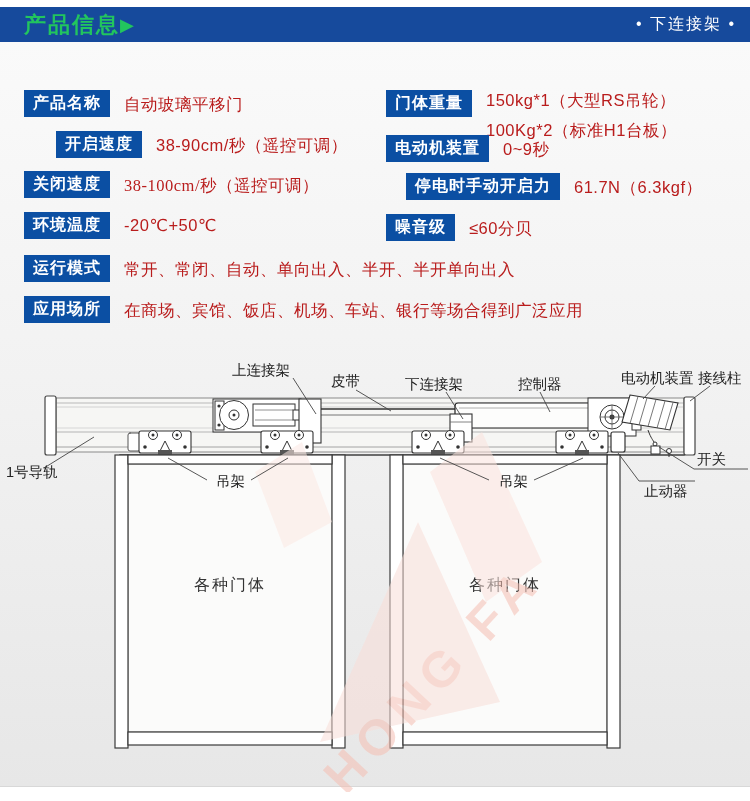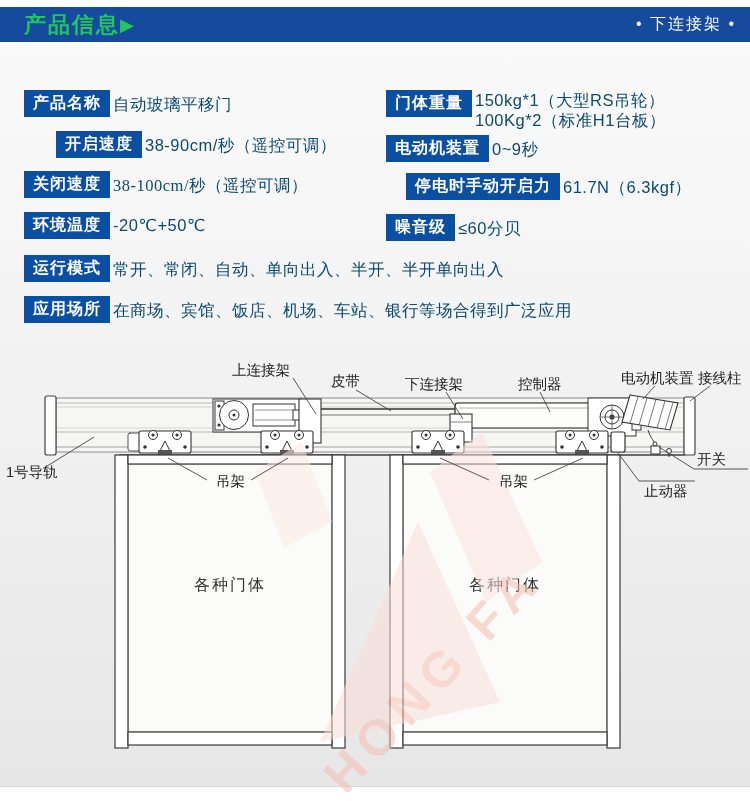--- a/index.html
+++ b/index.html
@@ -10,24 +10,24 @@
           align-items:center;justify-content:space-between;box-sizing:border-box;
           padding:0 14px 0 24px;}
   .header-title{color:#22c55e;font-size:22px;font-weight:bold;letter-spacing:2px;display:flex;align-items:center;}
   .header-arrow{font-size:18px;line-height:1;}
   .header-tagline{color:#fff;font-size:16px;letter-spacing:2px;}
   
   .content{position:absolute;left:0;top:42px;width:750px;height:744px;
            background:linear-gradient(180deg,#fafafa 0%,#f2f2f2 45%,#e7e7e7 100%);
            border-bottom:1px solid #d8d8d8;}
   
-  .spec{position:absolute;display:flex;align-items:flex-start;gap:3px;white-space:nowrap;}
+  .spec{position:absolute;display:flex;align-items:flex-start;gap:14px;white-space:nowrap;}
   .spec-label{background:#0b4fa3;color:#fff;font-weight:bold;font-size:16px;
               padding:3px 9px;letter-spacing:1px;flex:0 0 auto;}
-  .spec-value{color:#0c4a6e;font-size:16.5px;padding-top:4px;letter-spacing:0.5px;}
+  .spec-value{color:#b91c1c;font-size:16.5px;padding-top:4px;letter-spacing:0.5px;}
   .spec-value.two-line{padding-top:0;line-height:20px;}
   
   .diagram{position:absolute;left:0;top:352px;}
   .dlabel{font-size:14.5px;fill:#222;}
   .door-label{font-size:16px;fill:#333;letter-spacing:2px;}
   .wm-text{font-size:50px;font-weight:bold;fill:#f5bfb3;letter-spacing:9px;}
 </style>
 </head>
 <body>
 
@@ -65,21 +65,21 @@
   </div>
   <div class="spec" style="left:24px;top:296px;">
     <span class="spec-label">应用场所</span>
     <span class="spec-value">在商场、宾馆、饭店、机场、车站、银行等场合得到广泛应用</span>
   </div>
 
   <div class="spec" style="left:386px;top:90px;">
     <span class="spec-label">门体重量</span>
     <span class="spec-value two-line">
       <span style="display:block;">150kg*1（大型RS吊轮）</span>
-      <span style="display:block;">100Kg*2（标准H1台板）</span>
+      <span style="display:block;margin-top:10px;">100Kg*2（标准H1台板）</span>
     </span>
   </div>
   <div class="spec" style="left:386px;top:135px;">
     <span class="spec-label">电动机装置</span>
     <span class="spec-value">0~9秒</span>
   </div>
   <div class="spec" style="left:386px;top:173px;margin-left:20px;">
     <span class="spec-label">停电时手动开启力</span>
     <span class="spec-value">61.7N（6.3kgf）</span>
   </div>

